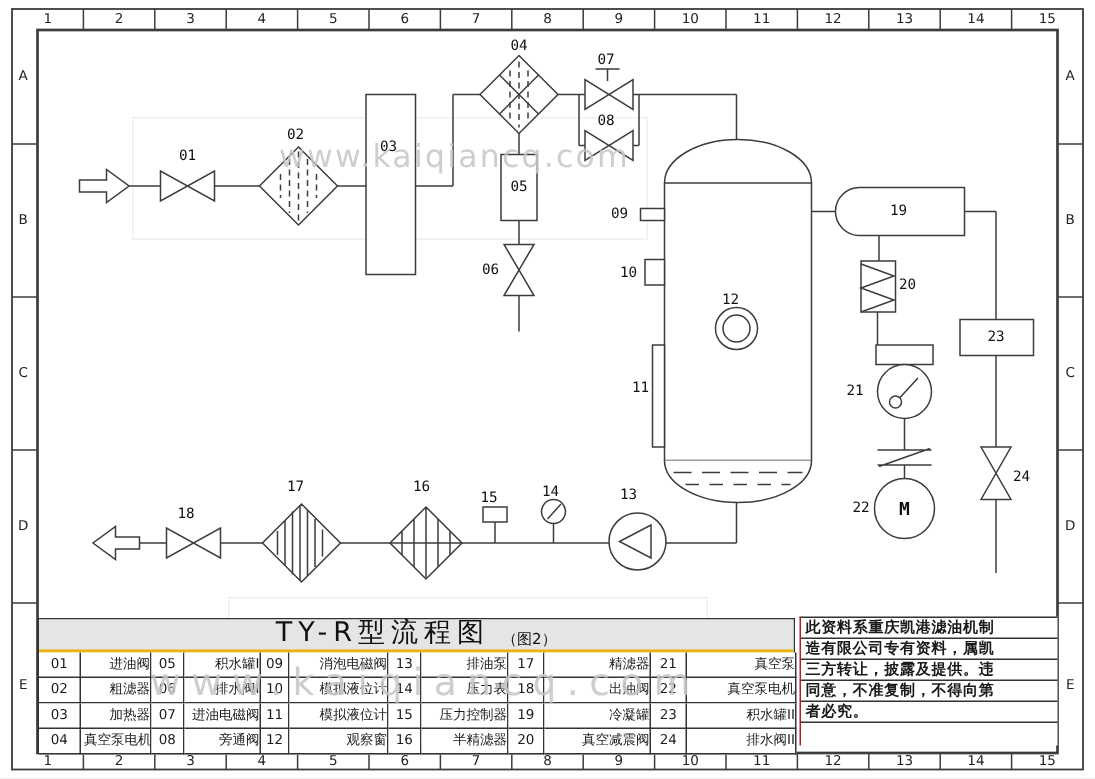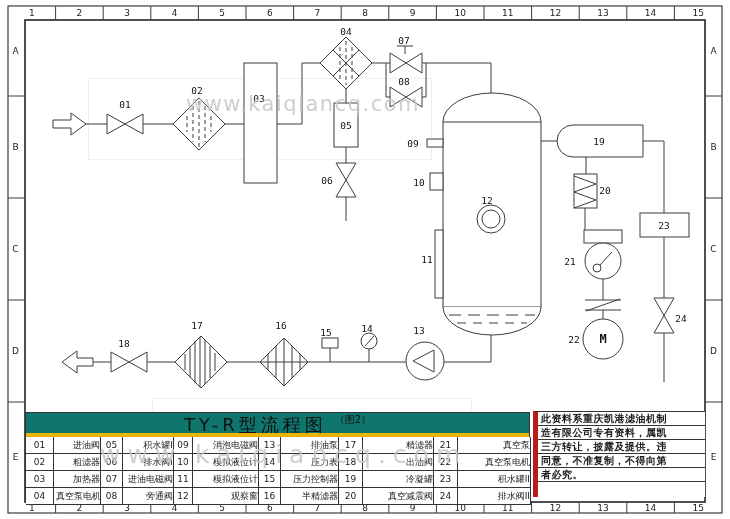--- a/index.html
+++ b/index.html
@@ -8,30 +8,30 @@
   svg{position:absolute;left:0;top:0;}
   .gnum{position:absolute;transform:translate(-50%,-50%);font-size:9px;color:#222;white-space:nowrap;}
   .lbl{position:absolute;transform:translate(-50%,-50%);font:9.5px "DejaVu Sans Mono","Liberation Mono",monospace;color:#111;white-space:nowrap;}
   .mlabel{font-size:12px;font-weight:bold;}
   .faint{position:absolute;border:1px solid #efefef;pointer-events:none;}
   .wm{position:absolute;color:#c6c6c6;white-space:nowrap;z-index:30;opacity:.85;}
   .wm-top{left:186px;top:92px;font-size:21px;letter-spacing:1.5px;}
   .wm-bottom{left:100px;top:440px;font-size:25px;letter-spacing:7px;}
   
   .ptable{position:absolute;left:25px;top:412px;width:505px;height:90px;border:1px solid #333;box-sizing:border-box;z-index:5;}
-  .trow{height:20px;border-bottom:4px solid #eab308;display:flex;align-items:flex-start;justify-content:center;gap:8px;background:#0f766e;}
+  .trow{height:20px;border-bottom:2px solid #eab308;display:flex;align-items:flex-end;justify-content:center;gap:8px;background:#e5e5e5;}
   .ttl-main{font-size:18px;letter-spacing:4px;color:#111;}
   .ttl-suffix{font-size:10px;color:#111;}
   .tgrid{display:grid;grid-auto-rows:17px;}
   .cell{box-sizing:border-box;border-right:1px solid #333;border-bottom:1px solid #333;
         font-size:9px;line-height:16px;overflow:hidden;white-space:nowrap;background:#fff;text-align:right;}
   .cnum{text-align:center;}
   .cname{padding-left:2px;letter-spacing:0;}
   
-  .notes{position:absolute;left:533px;top:411px;width:172px;height:86px;border-top:1px solid #333;border-left:5px solid #b91c1c;box-sizing:border-box;z-index:5;background:#fff;}
+  .notes{position:absolute;left:533px;top:411px;width:172px;height:86px;border-top:1px solid #333;border-left:1px solid #b91c1c;box-sizing:border-box;z-index:5;background:#fff;}
   .noteline{height:14px;border-bottom:1px solid #333;box-sizing:border-box;font-size:10px;font-weight:600;line-height:13px;padding-left:3px;letter-spacing:.5px;white-space:nowrap;overflow:hidden;}
 </style>
 </head>
 <body>
 
 <div class="sheet" id="sheet">
 
   <div class="faint" style="left:88px;top:78px;width:342px;height:80px;"></div>
   <div class="faint" style="left:152px;top:398px;width:318px;height:78px;"></div>
 

